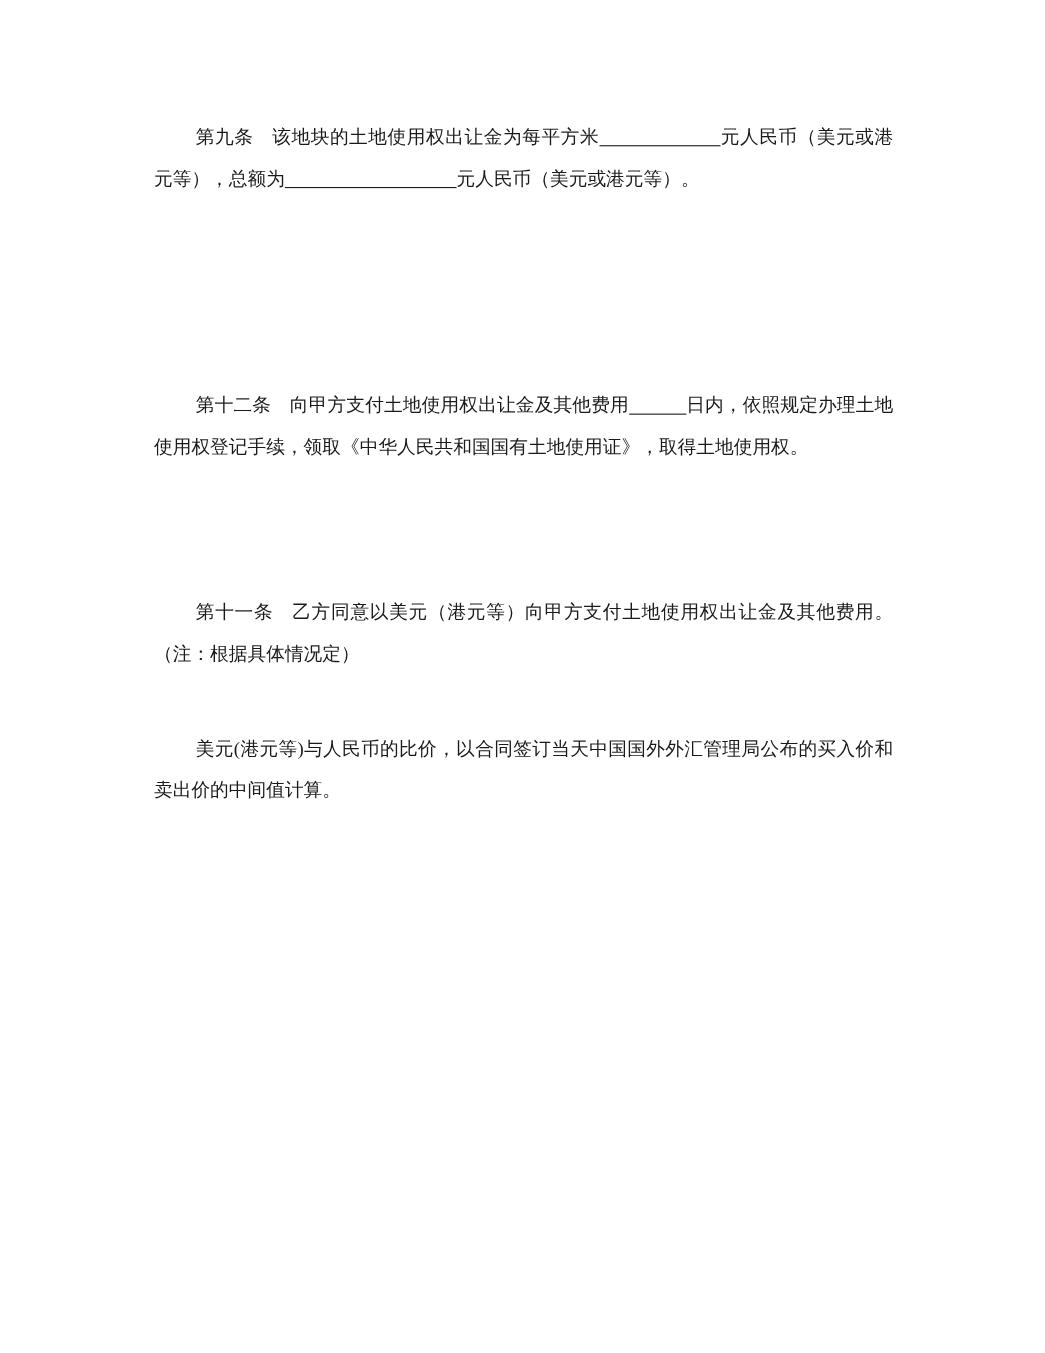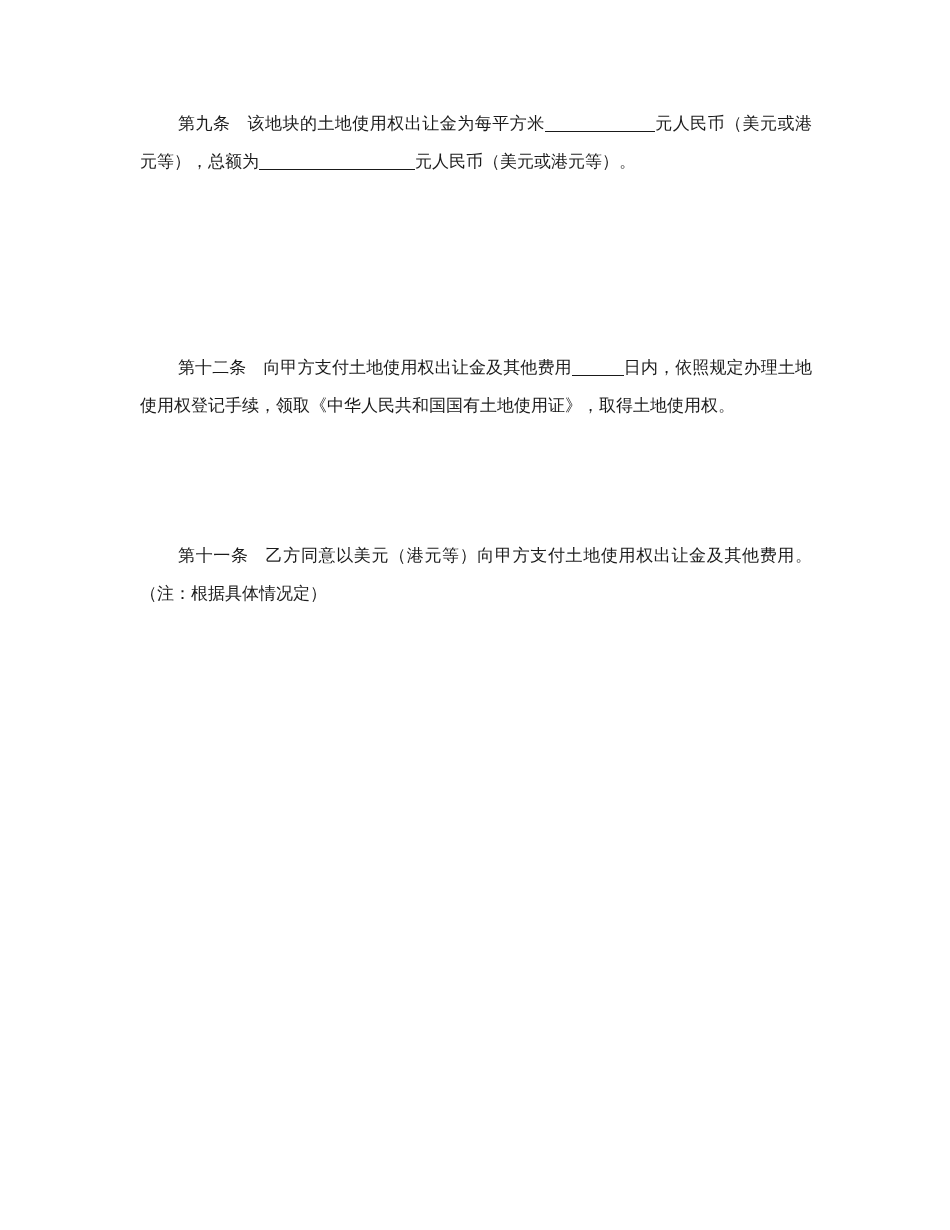--- a/index.html
+++ b/index.html
@@ -1,19 +1,19 @@
 <!DOCTYPE html>
 <html><head>
   <meta charset="utf-8">
   <style>
     html, body { margin: 0; padding: 0; background: #ffffff; }
     body { width: 950px; height: 1230px; position: relative; overflow: hidden; }
     .page {
       position: absolute; left: 140px; top: 106px; width: 672px;
-      font-family: Liberation Mono, monospace;
+      font-family: Liberation Serif, serif;
       font-size: 17px; color: #1a1a1a; line-height: 38px;
     }
     .para { margin: 0; text-indent: 38px; text-align: justify; }
     .gap-big { height: 56px; }
     .gap-mid { height: 48px; }
     .art { margin-right: 17px; }
     .blank { display: inline-block; border-bottom: 1px solid #1a1a1a; height: 20px; vertical-align: -3px; text-indent: 0; }
     .w6 { width: 52px; }
     .w9 { width: 80px; }
     .w12 { width: 110px; }
@@ -39,14 +39,15 @@
 
   <div class="gap-big"></div>
 
 
   <div class="gap-big"></div>
 
   <p class="para"><span class="art">第十一条</span><span>乙方同意以美元（港元等）向甲方支付土地使用权出让金及其他费用。（注：根据具体情况定）</span></p>
 
   <div class="gap-mid"></div>
 
+  <p class="para"><span>美元(港元等)与人民币的比价，以合同签订当天中国国外外汇管理局公布的买入价和卖出价的中间值计算。</span></p>
 
 </div>
 
 </body></html>

